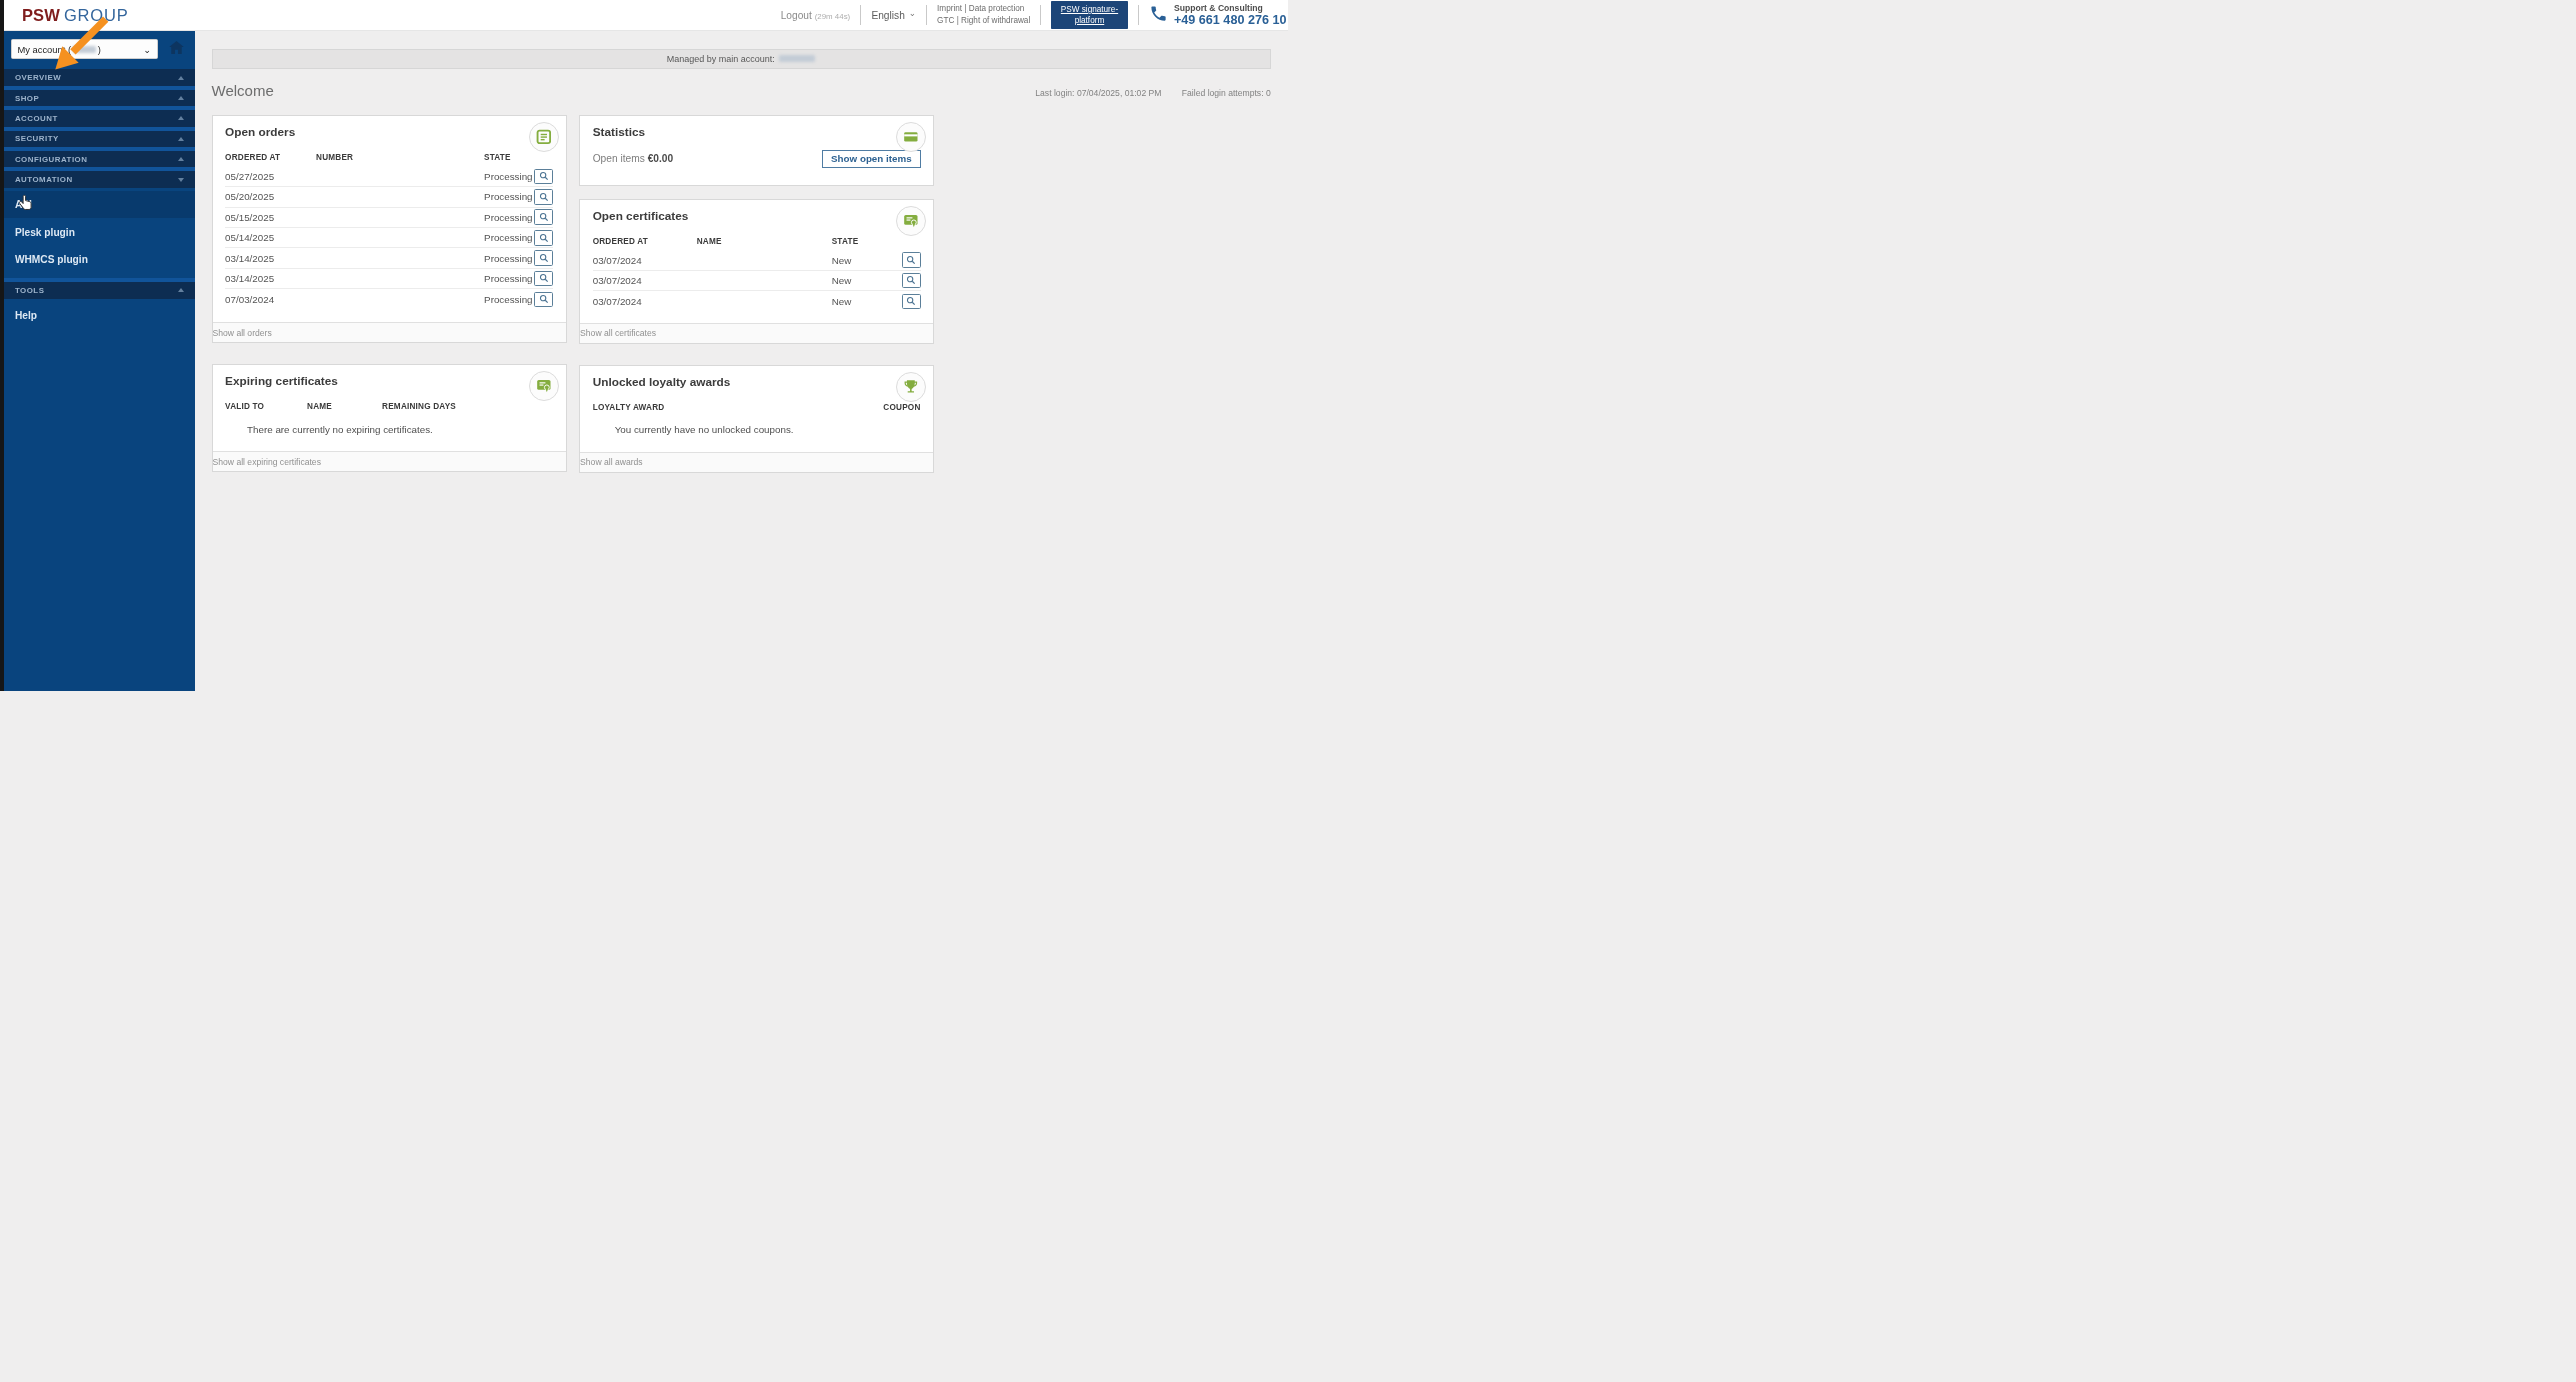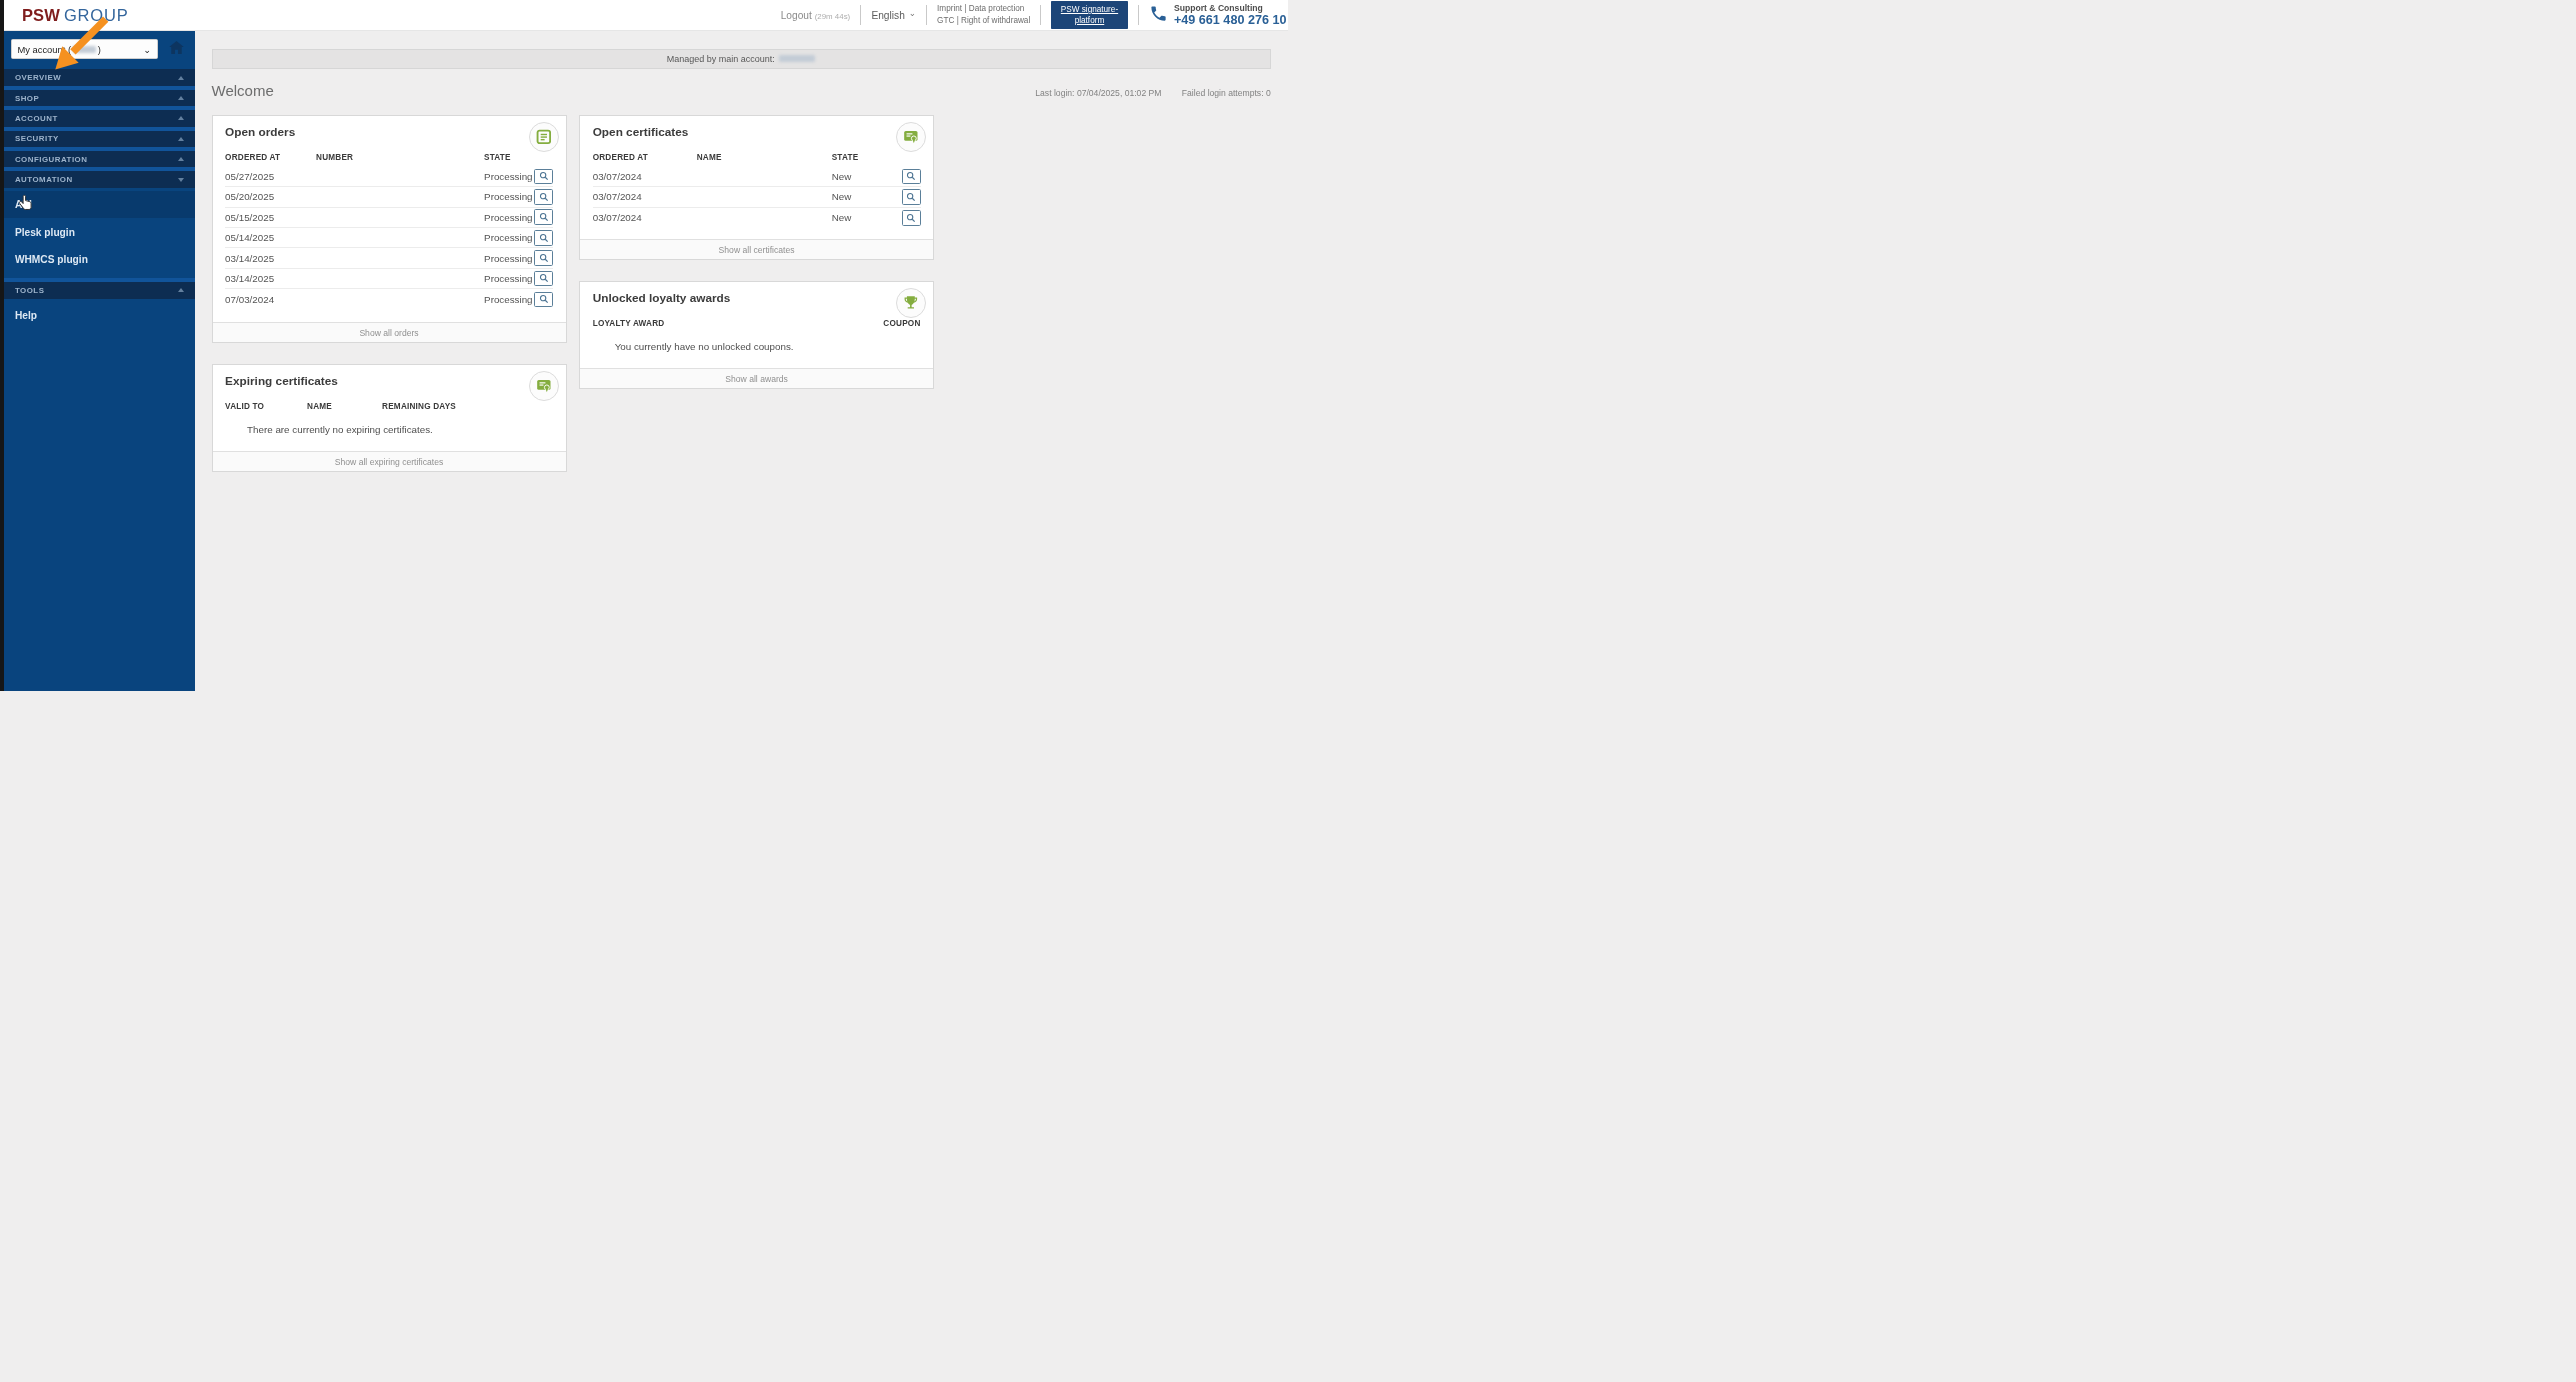--- a/index.html
+++ b/index.html
@@ -61,21 +61,21 @@
   .login-meta { margin-left:auto; display:flex; gap:20.4px; font-size:8.6px; color:#828282; }
 
   .cards { margin-top:16.5px; display:flex; gap:12.6px; align-items:flex-start; }
   .col { display:flex; flex-direction:column; width:355px; }
   .card { background:#fff; border:0.8px solid #d8d8d8; position:relative; display:flex; flex-direction:column; }
   .card-head { padding:8.6px 12.6px 3.1px 12.6px; }
   .card-title { font-size:11.8px; font-weight:bold; color:#3c3c3c; }
   .badge { position:absolute; top:5.5px; right:7px; width:30px; height:30px; border-radius:50%;
     background:#fcfcfc; border:0.8px solid #dcdcdc; display:flex; align-items:center; justify-content:center; }
   .card-footer { margin-top:auto; height:20.4px; border-top:0.8px solid #e0e0e0; background:#fafafa;
-    display:flex; align-items:center; padding:0 0;justify-content:center; }
+    display:flex; align-items:center; padding:0 0; }
   .card-footer span { font-size:8.6px; color:#909090; cursor:pointer; }
 
   .tbl { padding:0 12.6px; }
   .tbl-head { display:grid; font-size:8.2px; font-weight:bold; color:#3a3a3a; letter-spacing:0.2px; padding:11px 0 4.7px 0; }
   .tbl-row { display:grid; align-items:center; height:20.4px; border-bottom:0.8px solid #ececec; }
   .tbl-row:last-child { border-bottom:none; }
   .cell { font-size:9.8px; color:#535353; }
   .g-orders { grid-template-columns:91px 168px 50px 1fr; }
   .g-certs { grid-template-columns:104px 135px 57px 1fr; }
   .g-exp { grid-template-columns:82px 75px 1fr; }
@@ -358,20 +358,34 @@
           <div class="empty-text">There are currently no expiring certificates.</div>
         </div>
         <div class="card-footer">
             <span>Show all expiring certificates</span>
           </div>
       </section>
     </div>
 
     <div class="col">
 
+      <section class="card card-stats">
+        <div class="card-head"><span class="card-title">Statistics</span></div>
+        <div class="badge">
+          <svg width="15.7" height="15.7" viewBox="0 0 20 20">
+              <rect x="1.5" y="4" width="17" height="12" rx="1.8" fill="#84ad3f"></rect>
+              <rect x="1.5" y="6.8" width="17" height="2.6" fill="#ffffff"></rect>
+            </svg>
+        </div>
+        <div class="stats-row">
+          <span class="stats-lbl">Open items</span>
+          <span class="stats-val">€0.00</span>
+          <button class="open-items-btn">Show open items</button>
+        </div>
+      </section>
 
       <section class="card card-certs">
         <div class="card-head"><span class="card-title">Open certificates</span></div>
         <div class="badge">
           <svg width="15.7" height="15.7" viewBox="0 0 20 20">
               <rect x="1.5" y="2.5" width="17" height="12.5" rx="2" fill="#84ad3f"></rect>
               <line x1="4.5" y1="6.2" x2="12" y2="6.2" stroke="#fff" stroke-width="1.5"></line>
               <line x1="4.5" y1="9" x2="9.5" y2="9" stroke="#fff" stroke-width="1.5"></line>
               <circle cx="13.8" cy="12" r="3.1" fill="#84ad3f" stroke="#fff" stroke-width="1.2"></circle>
               <polygon points="12.3,14 15.3,14 13.8,18.2" fill="#84ad3f"></polygon>

